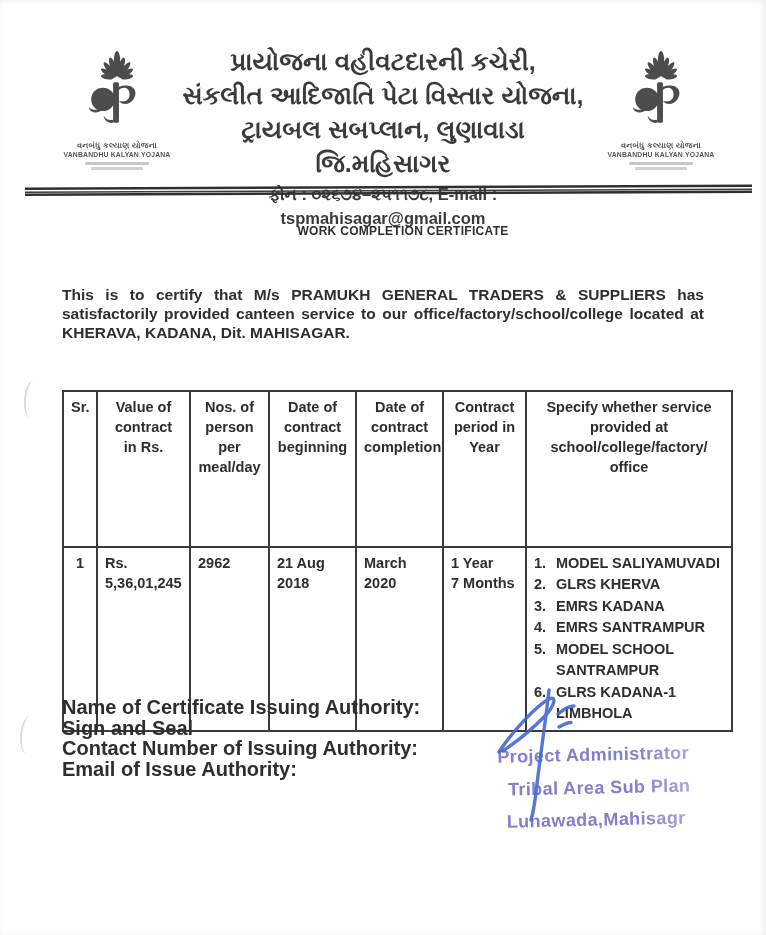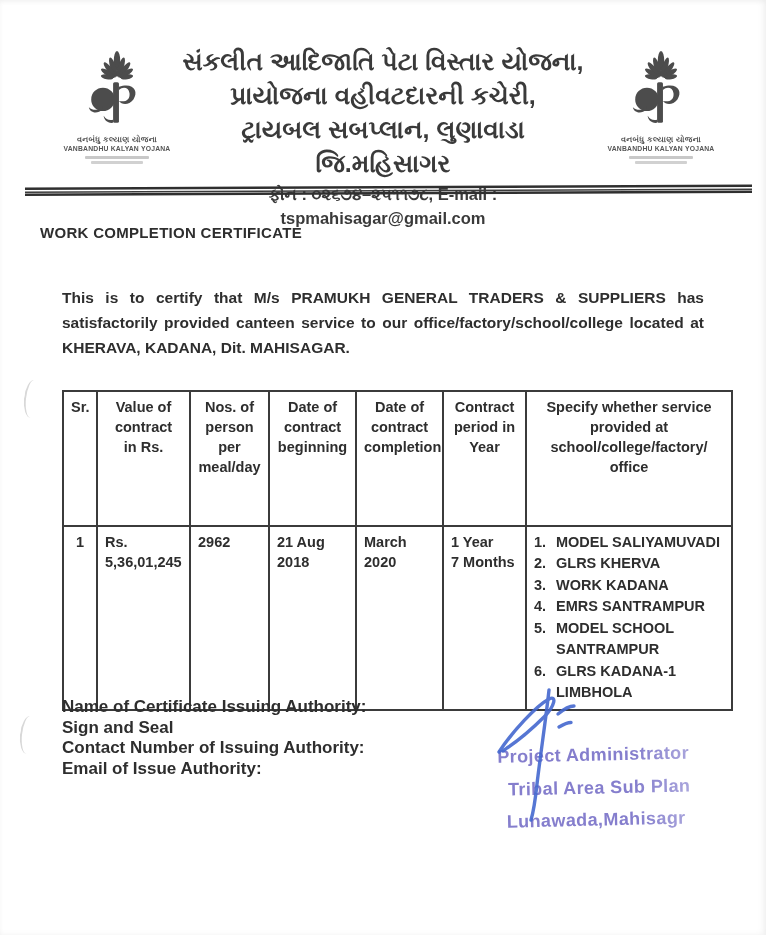--- a/index.html
+++ b/index.html
@@ -17,72 +17,72 @@
     overflow:hidden;
     box-shadow:inset -3px 0 6px rgba(0,0,0,0.05), inset 0 2px 4px rgba(0,0,0,0.03);
   }
 
   
   .letterhead{position:relative;height:182px;}
   .logo-block{position:absolute;top:46px;width:118px;text-align:center;}
   .logo-left{left:58px;}
   .logo-right{left:602px;}
   .logo-emblem{width:86px;height:88px;display:block;margin:0 auto;}
-  .logo-name-guj{font-size:8px;font-weight:700;color:#555;letter-spacing:.3px;margin-top:1px;white-space:nowrap;}
+  .logo-name-guj{font-size:8px;font-weight:700;color:#555;letter-spacing:.3px;margin-top:7px;white-space:nowrap;}
   .logo-name-eng{font-size:6.8px;font-weight:700;color:#555;letter-spacing:.2px;white-space:nowrap;}
   .fineprint{margin:4px auto 0;width:64px;height:3px;background:#9a9a9a;opacity:.55;border-radius:1px;}
   .fineprint.small{width:52px;margin-top:2px;opacity:.45;}
 
   .head-center{position:absolute;left:178px;right:178px;top:44px;text-align:center;}
   .office-line{font-size:25px;line-height:34px;font-weight:600;color:#3a3a3a;}
   .contact-line{font-size:16.5px;line-height:24px;font-weight:600;color:#3a3a3a;margin-top:2px;}
 
   .rule{
     position:absolute;left:25px;right:14px;top:186px;height:9px;
     background-image:linear-gradient(#2f2f2f,#2f2f2f),linear-gradient(#3a3a3a,#3a3a3a),linear-gradient(#2f2f2f,#2f2f2f);
     background-size:100% 2.5px,100% 1.5px,100% 2.5px;
     background-position:0 0,0 3.6px,0 6.4px;
     background-repeat:no-repeat;
     transform:rotate(-0.25deg);
   }
 
   
   .doc-title{
     position:absolute;left:0;right:0;top:224px;
-    text-align:left;font-size:15px;font-weight:700;letter-spacing:.3px;padding-left:40px;
+    text-align:center;font-size:12px;font-weight:700;letter-spacing:.3px;padding-left:40px;
   }
   .certify{
     position:absolute;left:62px;top:285px;width:642px;
-    font-size:15.5px;font-weight:700;line-height:25px;
+    font-size:15.5px;font-weight:700;line-height:19px;
     text-align:justify;
   }
 
   
   table.cert{
     position:absolute;left:62px;top:390px;
     border-collapse:collapse;table-layout:fixed;width:669px;
   }
   table.cert th,table.cert td{
     border:2px solid #3b3b3b;
     font-size:14.5px;font-weight:700;color:var(--ink);
     padding:5px 7px;vertical-align:top;line-height:1.38;
     overflow:hidden;
   }
-  table.cert thead tr{height:135px;}
+  table.cert thead tr{height:156px;}
   table.cert tbody tr{height:172px;}
   .pre{white-space:pre-line;}
   td.c-sr{text-align:center;vertical-align:middle;}
   td.c-mid{vertical-align:middle;}
   td.c-services{vertical-align:top;padding-top:6px;padding-left:10px;}
   .svc-item{display:flex;line-height:1.48;}
   .svc-num{width:22px;flex:0 0 22px;}
   .svc-txt{flex:1;}
 
   
-  .footer-labels{position:absolute;left:62px;top:697px;font-size:17px;font-weight:700;line-height:20px;}
+  .footer-labels{position:absolute;left:62px;top:697px;font-size:20px;font-weight:700;line-height:20px;}
   .footer-labels div{margin-bottom:0.5px;}
 
   .stamp{
     position:absolute;left:498px;top:738px;width:250px;
     color:var(--stamp-ink);
     font-size:18px;font-weight:700;line-height:32.5px;letter-spacing:.4px;
     transform:rotate(-1.3deg);
     -webkit-mask-image:linear-gradient(90deg,#000 55%,rgba(0,0,0,.45) 95%);
     mask-image:linear-gradient(90deg,#000 55%,rgba(0,0,0,.45) 95%);
     opacity:.92;
@@ -129,22 +129,22 @@
           <path d="M50 92 C43 93 38 88 38 83 C41 88 45 89 50 88 Z"></path>
         </g>
       </svg>
       <div class="logo-name-guj">વનબંધુ કલ્યાણ યોજના</div>
       <div class="logo-name-eng">VANBANDHU KALYAN YOJANA</div>
       <div class="fineprint"></div>
       <div class="fineprint small"></div>
     </div>
 
     <div class="head-center">
+      <div class="office-line">પ્રાયોજના વહીવટદારની કચેરી,</div>
       <div class="office-line">સંકલીત આદિજાતિ પેટા વિસ્તાર યોજના,</div>
-      <div class="office-line">પ્રાયોજના વહીવટદારની કચેરી,</div>
       <div class="office-line">ટ્રાયબલ સબપ્લાન, લુણાવાડા જિ.મહિસાગર</div>
       <div class="contact-line">ફોન : ૦૨૬૭૪–૨૫૧૧૭૮, E-mail : tspmahisagar@gmail.com</div>
     </div>
 
     <div class="logo-block logo-right">
       <svg class="logo-emblem" viewBox="0 0 110 100">
         <g fill="#4c4c4c">
           <ellipse cx="55" cy="13" rx="4.2" ry="13"></ellipse>
           <g transform="translate(55,36)">
             <ellipse rx="3.6" ry="13" transform="rotate(-18) translate(0,-16)"></ellipse>
@@ -227,21 +227,21 @@
           <div class="svc-item">
             <span class="svc-num">1.</span>
             <span class="svc-txt">MODEL SALIYAMUVADI</span>
           </div>
           <div class="svc-item">
             <span class="svc-num">2.</span>
             <span class="svc-txt">GLRS KHERVA</span>
           </div>
           <div class="svc-item">
             <span class="svc-num">3.</span>
-            <span class="svc-txt">WORK KADANA</span>
+            <span class="svc-txt">EMRS KADANA</span>
           </div>
           <div class="svc-item">
             <span class="svc-num">4.</span>
             <span class="svc-txt">EMRS SANTRAMPUR</span>
           </div>
           <div class="svc-item">
             <span class="svc-num">5.</span>
             <span class="svc-txt">MODEL SCHOOL SANTRAMPUR</span>
           </div>
           <div class="svc-item">

